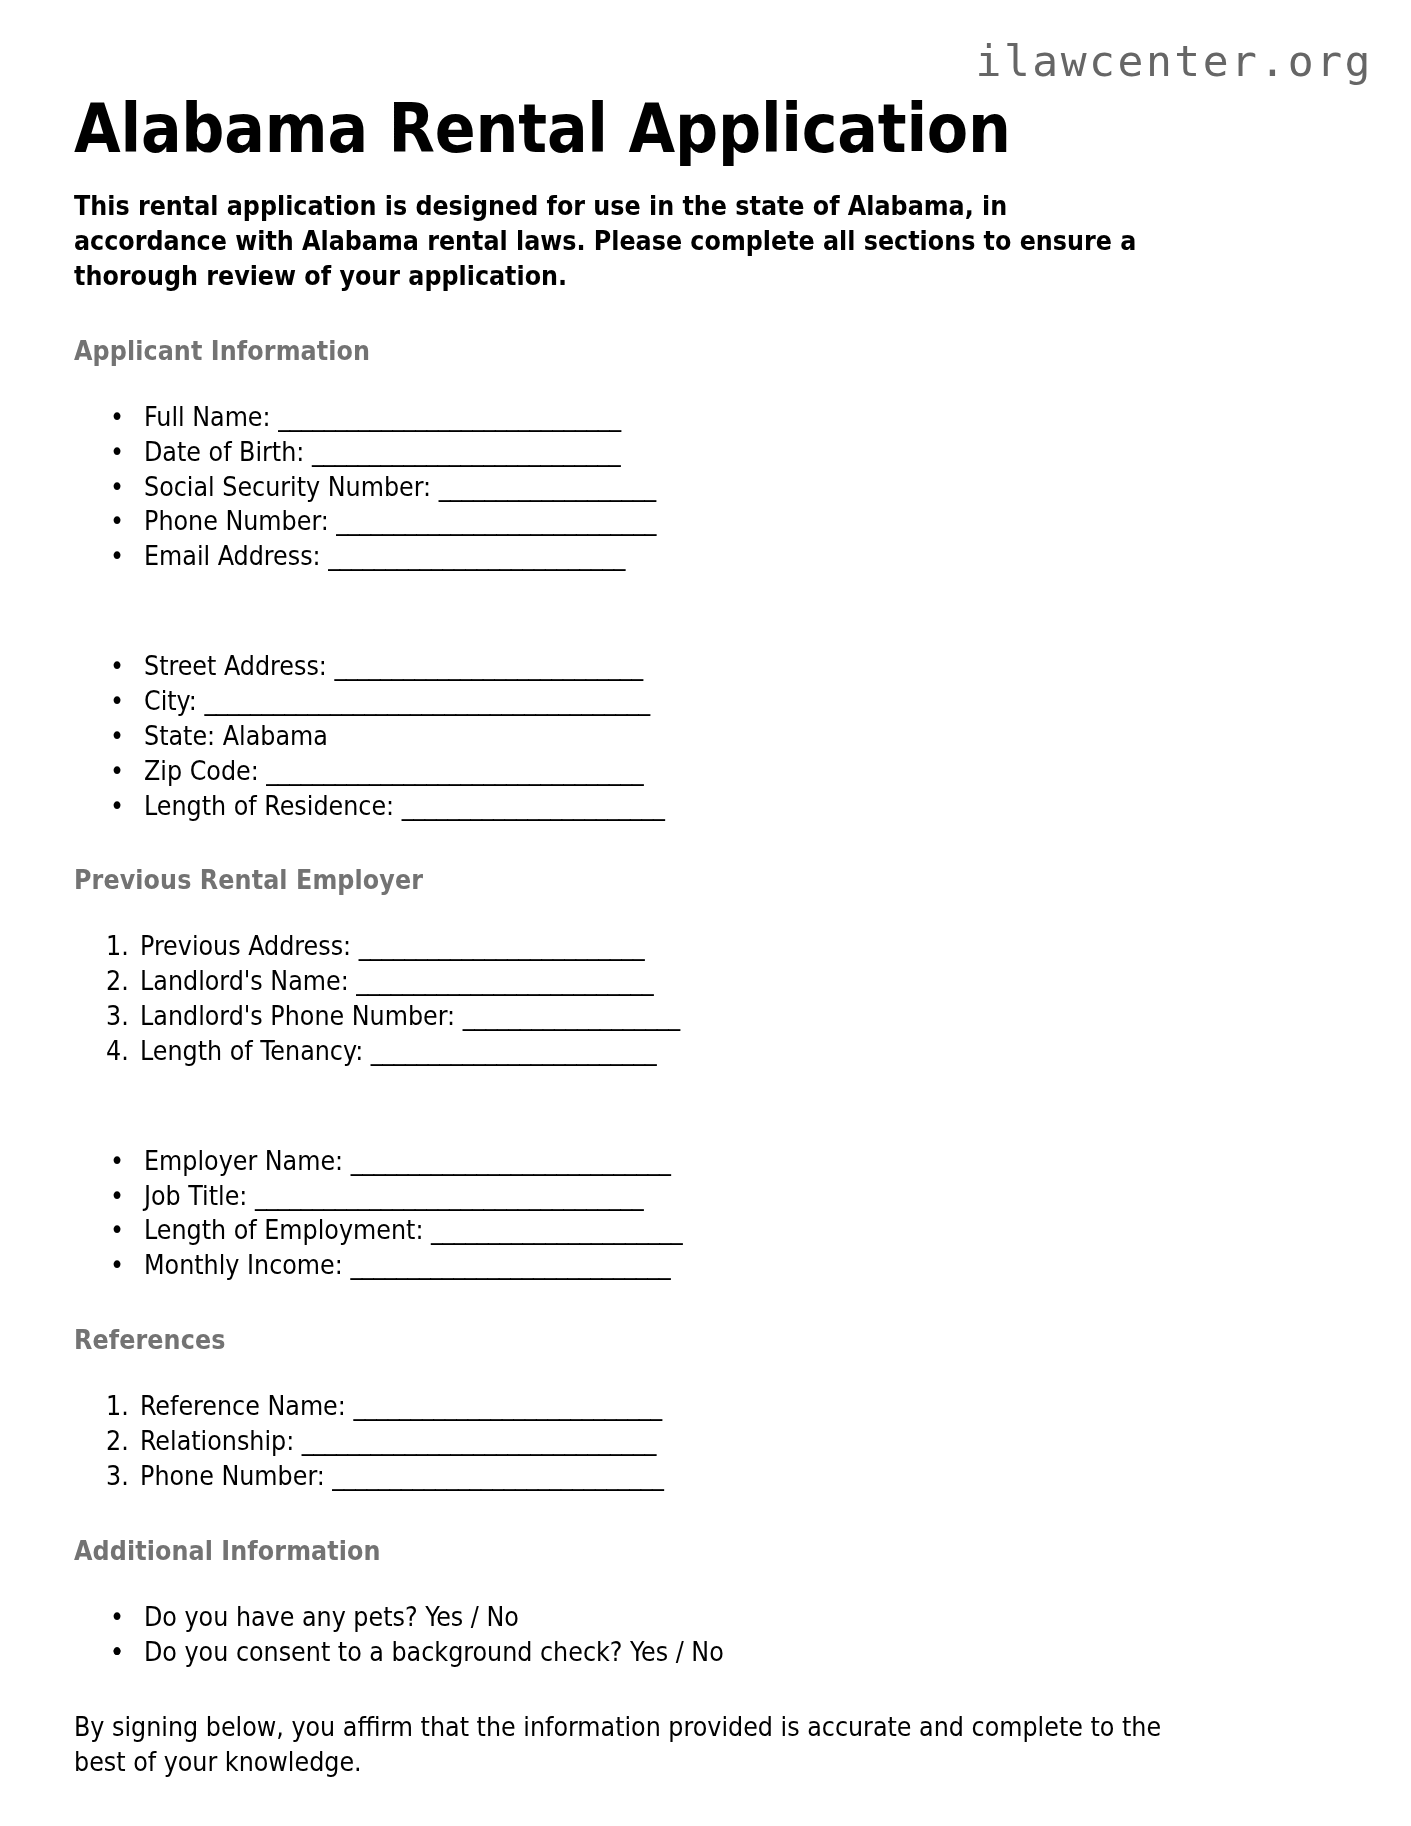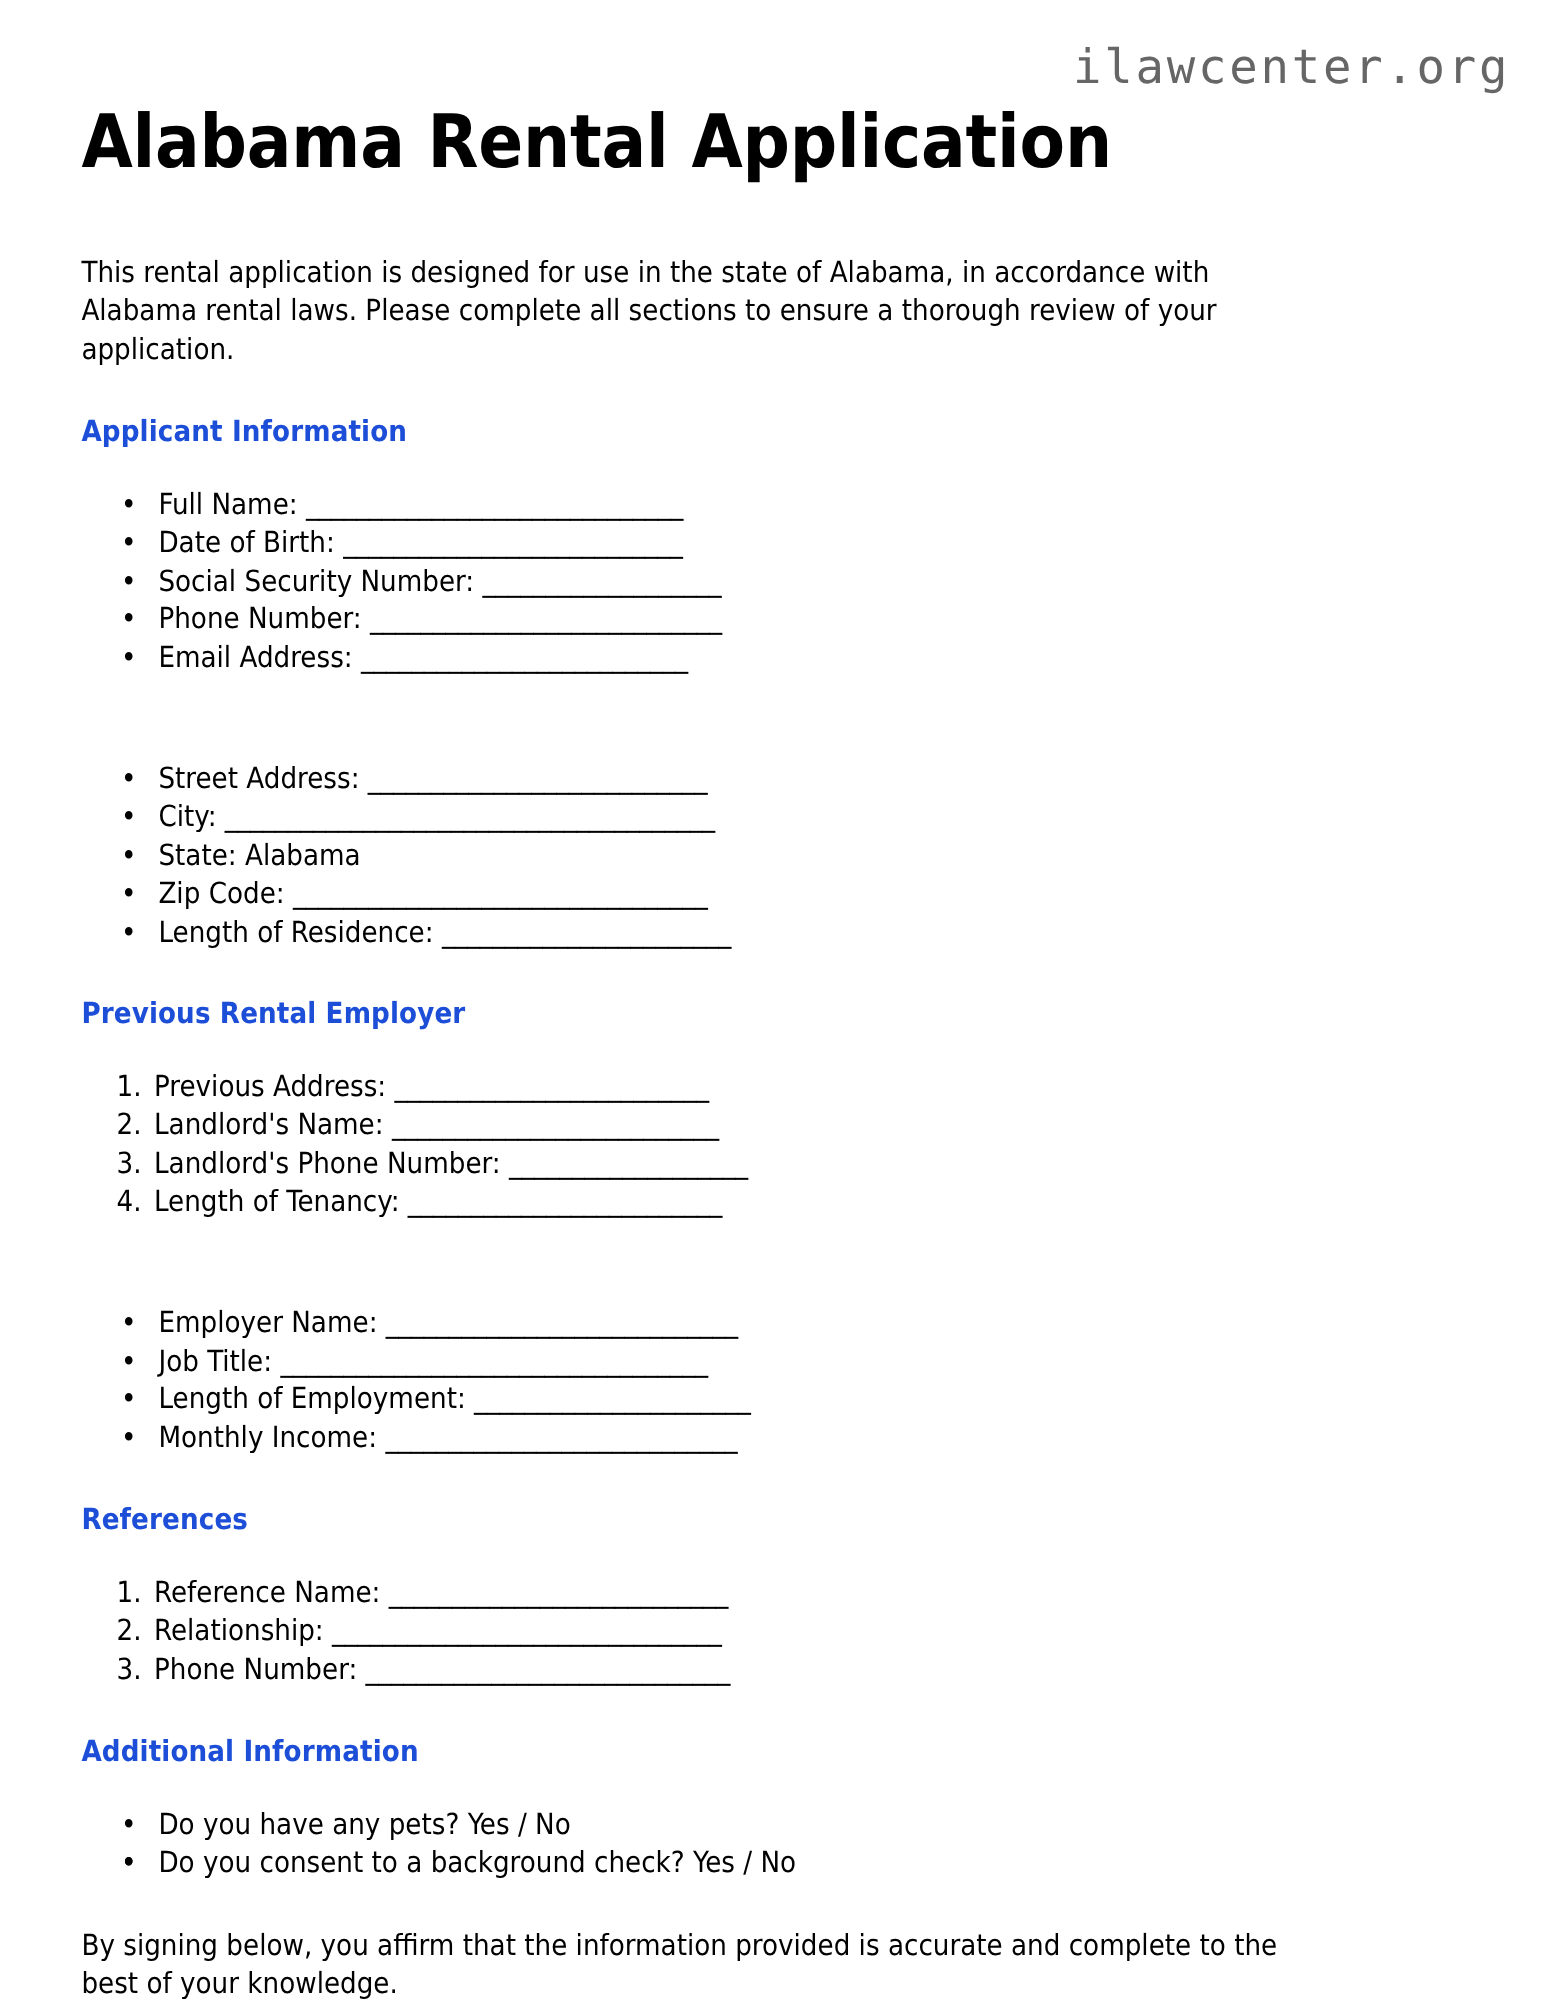--- a/index.html
+++ b/index.html
@@ -60,29 +60,29 @@
   .intro-para,
   .closing-para {
     font-size: 26.5px;
     line-height: 1.32;
     margin: 0;
     padding: 0;
     color: #000;
     max-width: 1090px;
   }
 
-  .intro-para { margin-top: 64px; }
+  .intro-para { margin-top: 22px; font-weight: bold; }
 
   .section-heading {
     font-size: 26.5px;
     font-weight: bold;
     font-stretch: condensed;
     margin: 0;
     padding: 0;
-    color: #1d4ed8;
+    color: #737373;
     letter-spacing: 0.1px;
   }
 
   .spacer-lg { height: 41px; }
   .spacer-md { height: 34px; }
 
   ul.item-list,
   ol.item-list {
     margin: 0;
     padding: 0 0 0 0;

